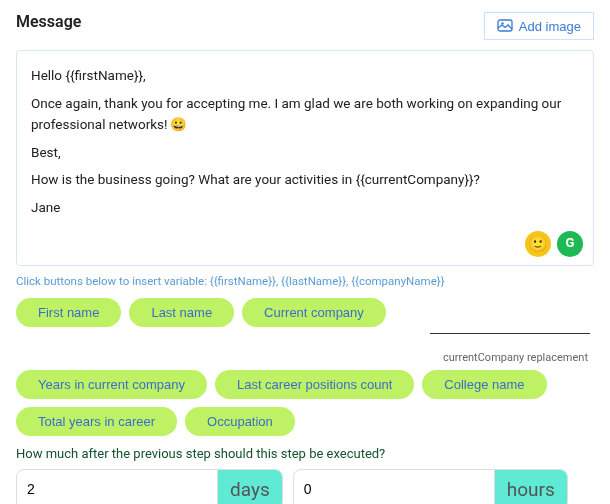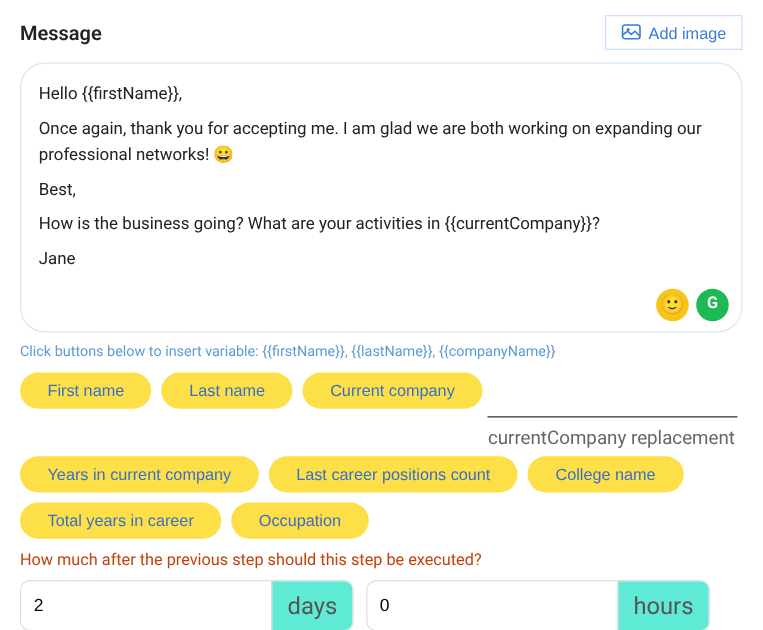--- a/index.html
+++ b/index.html
@@ -10,21 +10,20 @@
       min-height: 504px;
       font-size: 14px;
       color: #333;
     }
     .page-wrapper {
       padding: 12px 16px;
     }
     .header-row {
       display: flex;
       justify-content: space-between;
-      align-items: center;
       margin-bottom: 10px;
     }
     .section-title {
       font-size: 16px;
       font-weight: 600;
       color: #222;
     }
     .add-image-btn {
       display: flex;
       align-items: center;
@@ -38,21 +37,21 @@
       font-weight: 500;
       cursor: pointer;
     }
     .add-image-btn .img-icon {
       width: 16px;
       height: 16px;
       display: inline-block;
     }
     .message-box {
       border: 1.5px solid #d8e6f7;
-      border-radius: 20px;
+      border-radius: 4px;
       padding: 14px 14px 40px 14px;
       position: relative;
       min-height: 185px;
       background: #fff;
       font-size: 13.5px;
       line-height: 1.6;
       color: #222;
     }
     .message-box p {
       margin-bottom: 6px;
@@ -94,58 +93,58 @@
       color: #5b9bd5;
       margin: 8px 0 10px 0;
     }
     .variables-row {
       display: flex;
       flex-wrap: wrap;
       gap: 8px;
       margin-bottom: 6px;
     }
     .var-btn {
-      background: #fde047;
+      background: #bef264;
       border: none;
       border-radius: 20px;
       padding: 7px 22px;
       color: #3a6ec9;
       font-size: 13px;
       cursor: pointer;
       font-weight: 400;
       white-space: nowrap;
     }
     .replacement-label-row {
       display: flex;
       justify-content: flex-end;
       align-items: flex-end;
       margin-bottom: 6px;
       padding-right: 4px;
     }
     .replacement-label {
-      font-size: 15px;
+      font-size: 11px;
       color: #666;
       border-top: 1.5px solid #333;
-      padding-top: 7px;
+      padding-top: 17px;
       padding-right: 2px;
       min-width: 160px;
       text-align: right;
     }
     .variables-row2 {
       display: flex;
       flex-wrap: wrap;
       gap: 8px;
       margin-bottom: 8px;
     }
     .step-delay-section {
       margin-top: 10px;
     }
     .step-delay-label {
       font-size: 13px;
-      color: #c2410c;
+      color: #14532d;
       margin-bottom: 8px;
     }
     .delay-inputs-row {
       display: flex;
       gap: 10px;
       align-items: center;
     }
     .delay-input-group {
       display: flex;
       align-items: center;

